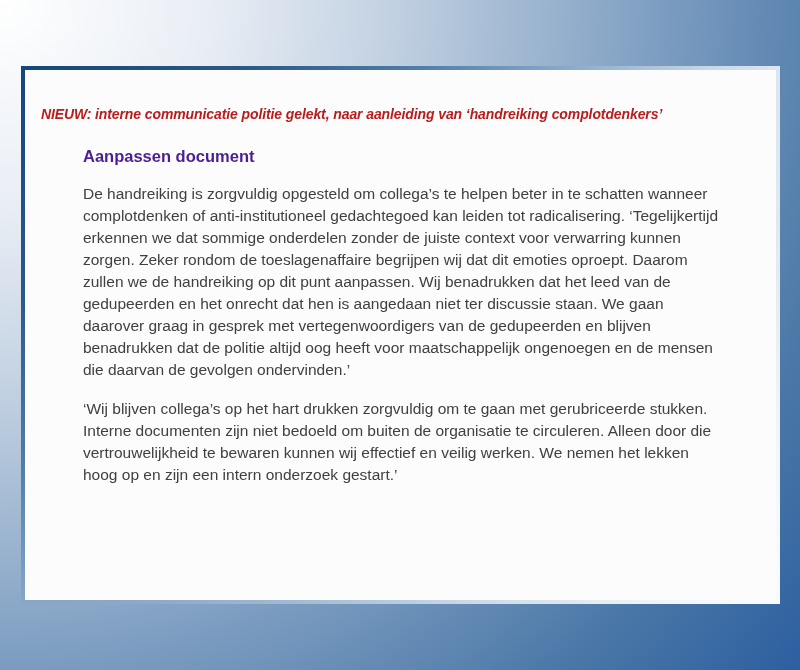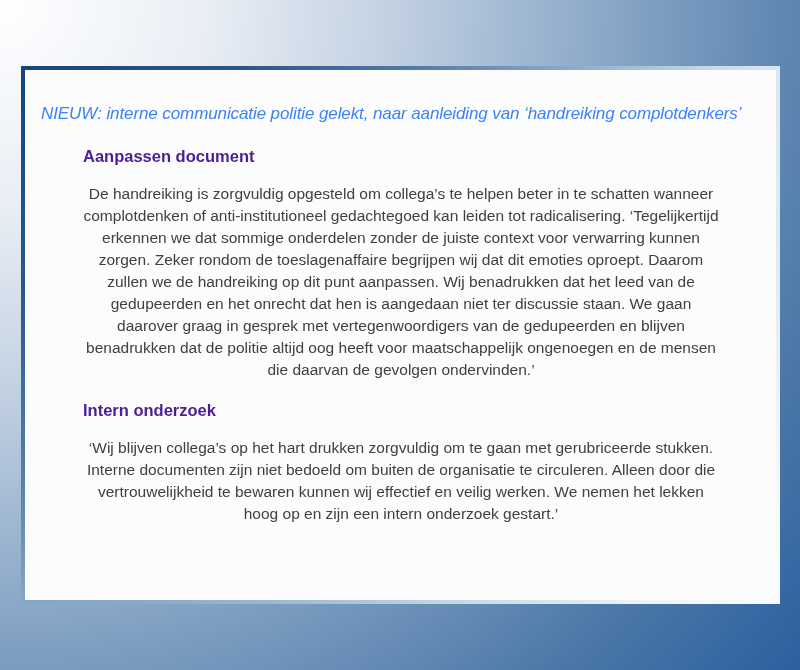--- a/index.html
+++ b/index.html
@@ -40,24 +40,24 @@
   }
   .card {
     box-sizing: border-box;
     width: 100%;
     height: 100%;
     background: #fcfcfd;
     padding: 34px 20px 20px 16px;
   }
   .headline {
     font-style: italic;
-    font-weight: normal;
-    font-size: 17px;
+    font-weight: bold;
+    font-size: 14px;
     line-height: 20px;
-    color: #3b82f6;
+    color: #b91c1c;
     letter-spacing: -0.1px;
     white-space: nowrap;
   }
   .content {
     margin-left: 42px;
     width: 636px;
   }
   .section-heading {
     margin: 0;
     font-size: 16.5px;
@@ -70,38 +70,36 @@
   }
   .section-heading.second {
     margin-top: 19px;
   }
   .section-body {
     margin: 0;
     margin-top: 17px;
     font-size: 15.5px;
     line-height: 22px;
     color: #404040;
-    text-align: center;
   }
 </style>
 </head>
 <body>
 
 <div class="frame">
   <div class="card">
 
     <div class="headline">NIEUW: interne communicatie politie gelekt, naar aanleiding van ‘handreiking complotdenkers’</div>
 
     <div class="content">
 
       <div>
         <h2 class="section-heading first">Aanpassen document</h2>
         <p class="section-body">De handreiking is zorgvuldig opgesteld om collega’s te helpen beter in te schatten wanneer complotdenken of anti-institutioneel gedachtegoed kan leiden tot radicalisering. ‘Tegelijkertijd erkennen we dat sommige onderdelen zonder de juiste context voor verwarring kunnen zorgen. Zeker rondom de toeslagenaffaire begrijpen wij dat dit emoties oproept. Daarom zullen we de handreiking op dit punt aanpassen. Wij benadrukken dat het leed van de gedupeerden en het onrecht dat hen is aangedaan niet ter discussie staan. We gaan daarover graag in gesprek met vertegenwoordigers van de gedupeerden en blijven benadrukken dat de politie altijd oog heeft voor maatschappelijk ongenoegen en de mensen die daarvan de gevolgen ondervinden.’</p>
       </div>
 
       <div>
-        <h2 class="section-heading second">Intern onderzoek</h2>
         <p class="section-body">‘Wij blijven collega’s op het hart drukken zorgvuldig om te gaan met gerubriceerde stukken. Interne documenten zijn niet bedoeld om buiten de organisatie te circuleren. Alleen door die vertrouwelijkheid te bewaren kunnen wij effectief en veilig werken. We nemen het lekken hoog op en zijn een intern onderzoek gestart.’</p>
       </div>
 
     </div>
   </div>
 </div>
 
 </body></html>

